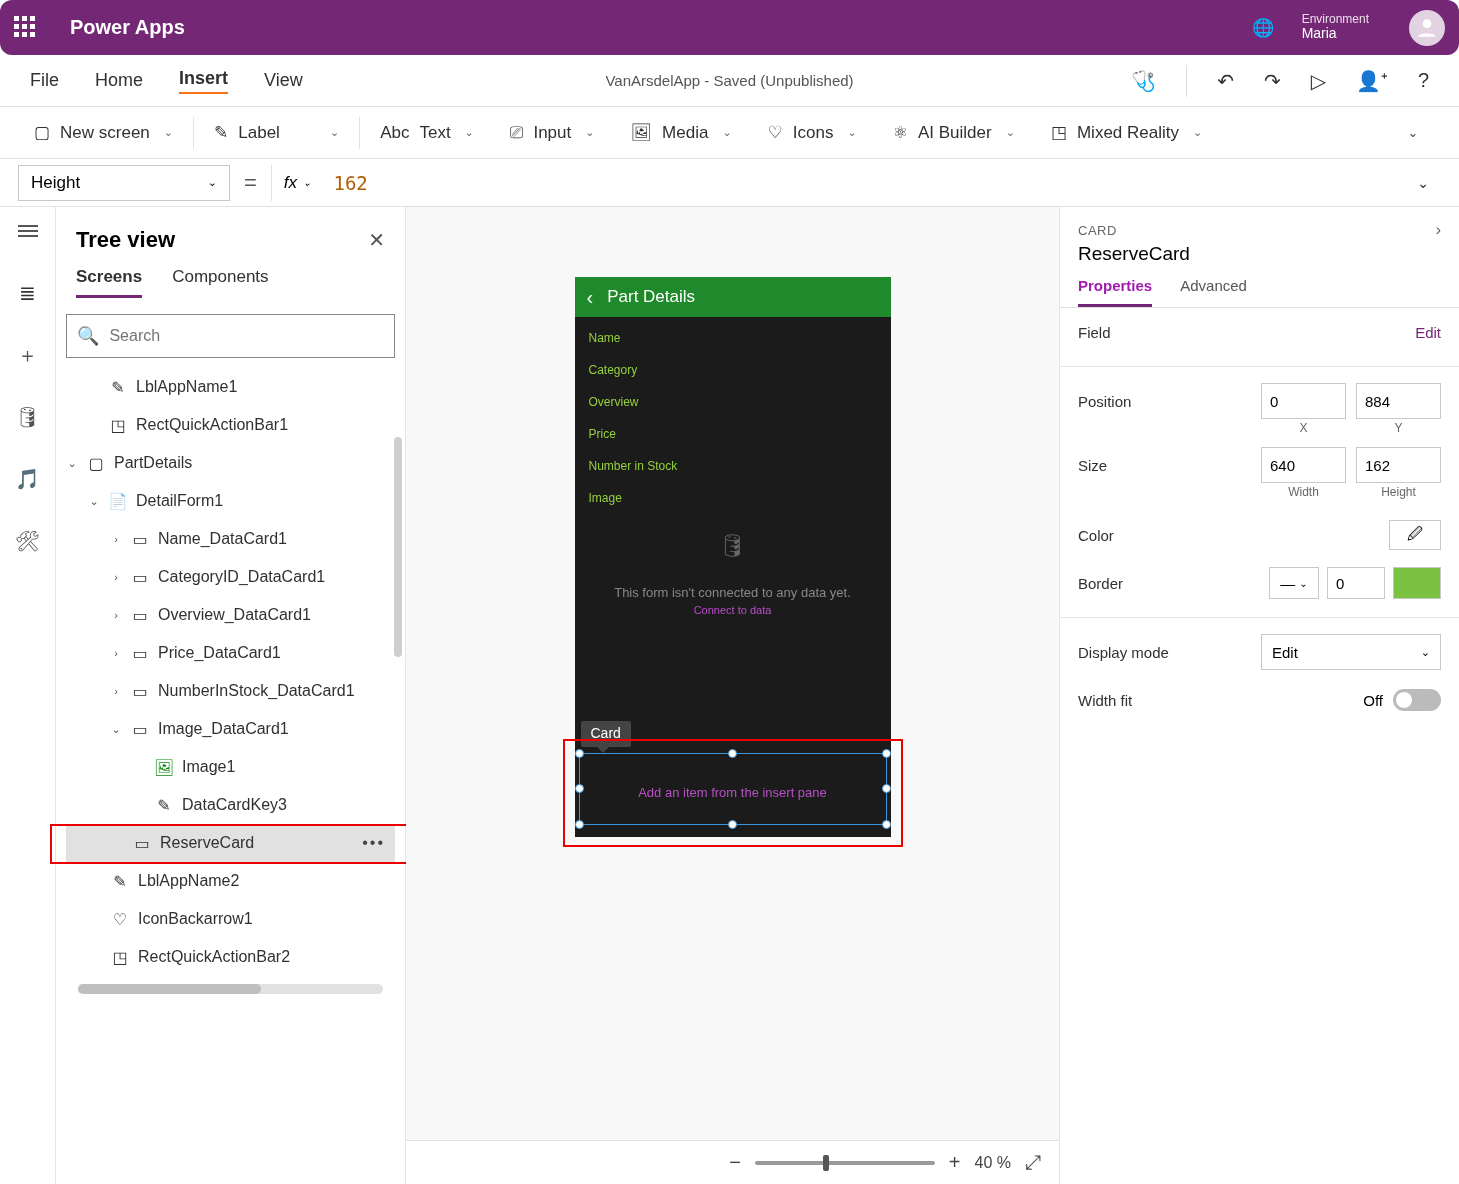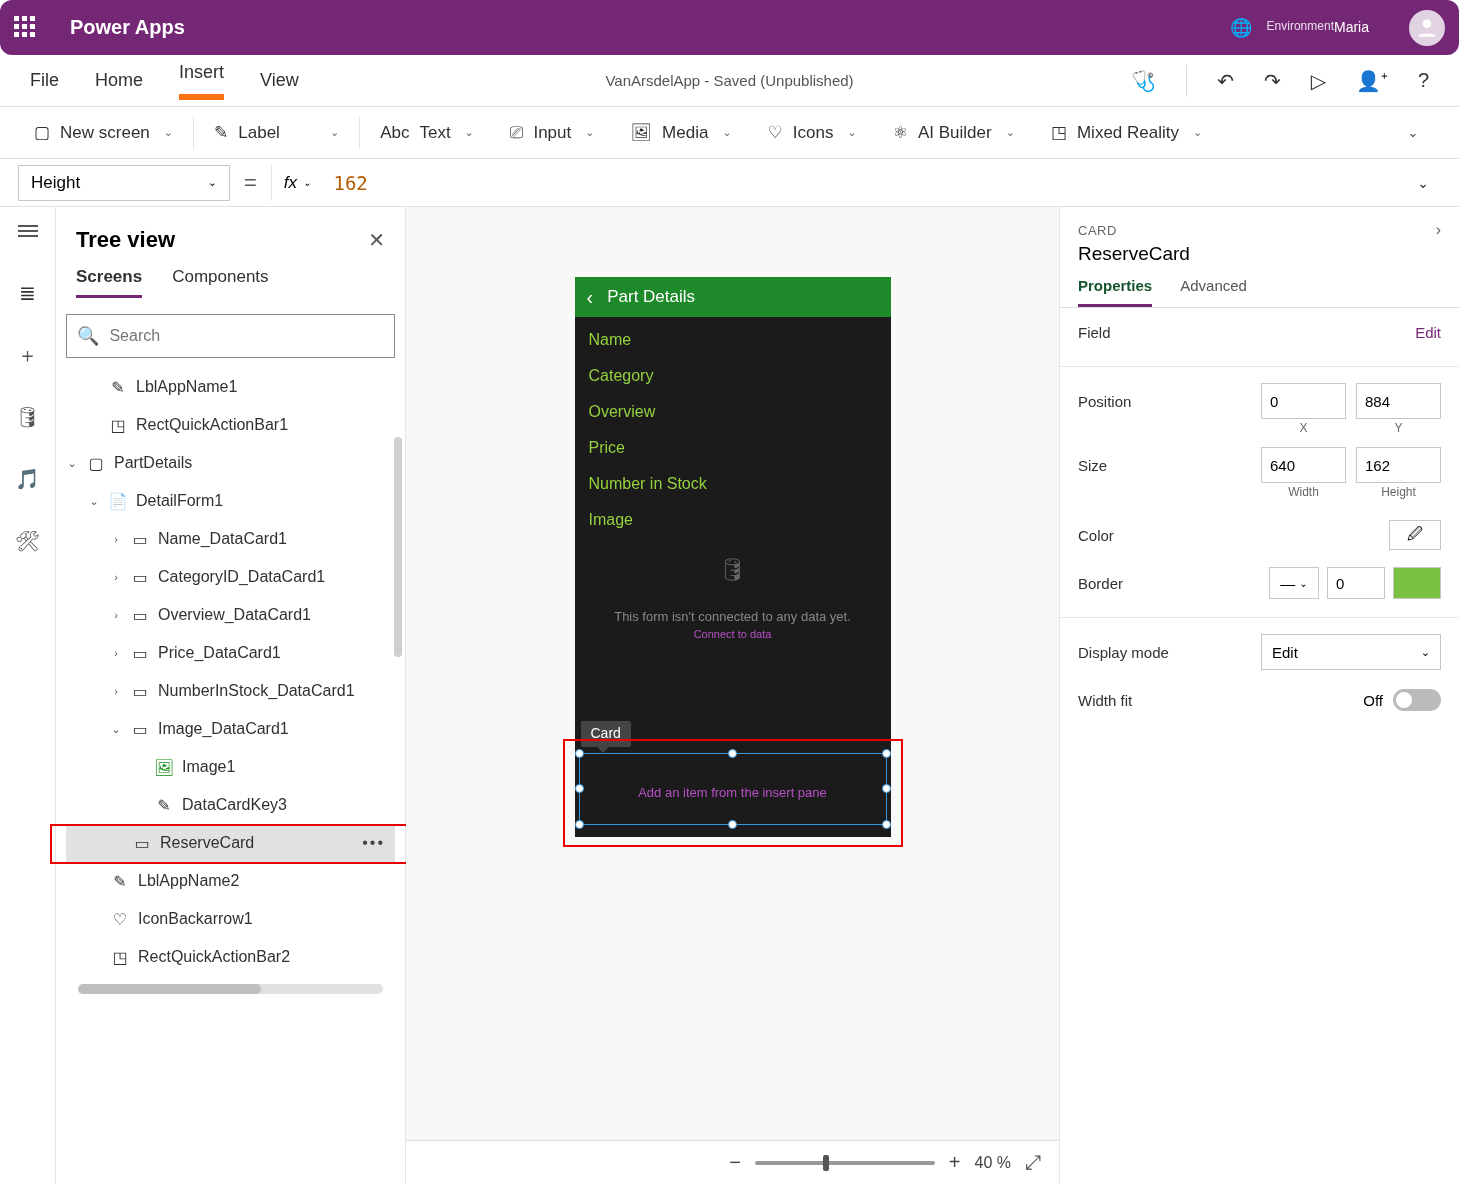--- a/index.html
+++ b/index.html
@@ -5,28 +5,28 @@
 * { box-sizing: border-box; margin: 0; padding: 0; font-family: "Segoe UI", Arial, sans-serif; }
 body { width: 1459px; height: 1184px; background: #fff; overflow: hidden; font-size: 14px; position: relative; }
 
 
 .topbar { background: #742774; height: 55px; color: #fff; display: flex; align-items: center; padding: 0 14px; border-radius: 12px; }
 .waffle { width: 24px; height: 24px; display: grid; grid-template-columns: repeat(3,5px); grid-template-rows: repeat(3,5px); gap: 3px; margin-right: 32px;}
 .waffle span { background:#fff; width:5px; height:5px;}
 .apptitle { font-size: 20px; font-weight:600; }
 .env-wrap { margin-left: auto; display:flex; align-items:center; gap:14px; }
 .env-icon { font-size:18px; }
-.env-text { display:flex; flex-direction:row; line-height:1.1; font-size:14px; }
+.env-text { display:flex; flex-direction:column; line-height:1.1; font-size:14px;margin-left:13px; }
 .env-text .lbl { font-size:12px; opacity:0.85;}
 .avatar { width:36px; height:36px; border-radius:50%; background:#e2d3e2; margin-left:26px; display:flex; align-items:center; justify-content:center;}
 .avatar svg { width:26px; height:26px; fill:#fff;}
 
 
 .menubar { height: 52px; display:flex; align-items:center; padding: 0 30px; gap: 36px; border-bottom: 1px solid #e0e0e0; font-size:18px; color:#323130; position:relative;}
-.menubar .mi.active { font-weight:400; border-bottom: 6px solid #f97316; padding-bottom: 11px;}
+.menubar .mi.active { font-weight:700; border-bottom: 2px solid #f97316; padding-bottom: 3px;}
 .menubar .doc { position:absolute; left:50%; transform:translateX(-50%); color:#555; font-size:15px;}
 .menubar .right { margin-left:auto; display:flex; align-items:center; gap:30px;}
 .menubar .right .sep { width:1px; height:32px; background:#ddd; }
 .menubar .ico { font-size:20px; color:#323130; cursor:pointer;}
 
 
 .ribbon { height:52px; display:flex; align-items:center; padding:0 16px; gap:0; border-bottom:1px solid #e0e0e0; color:#323130;}
 .rbtn { display:flex; align-items:center; gap:10px; padding:0 18px; height:100%; font-size:17px; cursor:pointer; }
 .rbtn .ric { font-size:17px;}
 .rbtn .car { font-size:11px; color:#666; margin-left:4px;}
@@ -76,21 +76,21 @@
 .tree .scrollx .thumb{position:absolute; left:0; width:60%; top:0; bottom:0; background:#bfbfbf; border-radius:5px;}
 .tree .vscroll { position:absolute; right:0; top:120px; bottom:20px; width:14px;}
 .tree .vscroll .vthumb{position:absolute; top:110px; height:220px; left:3px; right:3px; background:#cfcfcf; border-radius:4px;}
 
 
 .canvas-wrap { flex:1; position:relative; background:#f8f8f8; display:flex; justify-content:center; align-items:flex-start; padding-top:70px;}
 .phone { width:316px; height:560px; background:#1b1b1b; position:relative; overflow:visible;}
 .phone .ph-head { background:#1f8a2b; height:40px; display:flex; align-items:center; gap:14px; padding:0 12px; color:#fff; font-size:17px;}
 .phone .ph-head .back { font-size:20px;}
 .phone .fields { padding:14px 14px 0 14px; display:flex; flex-direction:column; gap:18px;}
-.phone .fl { color:#95d13c; font-size:16px;}
+.phone .fl { color:#95d13c; font-size:12px;}
 .phone .formmsg { text-align:center; color:#888; font-size:13px; margin-top:26px;}
 .phone .dbicon { text-align:center; color:#666; font-size:22px; margin-top:28px;}
 .phone .connect { text-align:center; color:#b84fc7; font-size:11px; margin-top:4px;}
 .phone .cardlabel { position:absolute; left:6px; top:444px; background:#444; color:#fff; padding:4px 10px 6px 10px; font-size:14px; border-radius:2px;}
 .phone .cardlabel::after{content:"";position:absolute;left:16px;bottom:-6px;border:6px solid transparent;border-top-color:#444;border-bottom:none;}
 .phone .selbox { position:absolute; left:4px; right:4px; top:476px; height:72px; border:1px solid #3a96dd; }
 .phone .selbox .handle { width:9px; height:9px; background:#fff; border:1px solid #3a96dd; border-radius:50%; position:absolute;}
 .phone .selbox .h-tl{top:-5px;left:-5px}.h-tr{top:-5px;right:-5px}.h-bl{bottom:-5px;left:-5px}.h-br{bottom:-5px;right:-5px}
 .phone .selbox .h-tm{top:-5px;left:50%;margin-left:-5px}.h-bm{bottom:-5px;left:50%;margin-left:-5px}
 .phone .selbox .h-ml{top:50%;left:-5px;margin-top:-5px}.h-mr{top:50%;right:-5px;margin-top:-5px}
@@ -102,21 +102,21 @@
 .canvas-foot .zico{cursor:pointer; font-size:20px;}
 
 
 .props { width:400px; border-left:1px solid #e6e6e6; display:flex; flex-direction:column; padding:14px 0 0 0;}
 .props .ph1 { display:flex; justify-content:space-between; align-items:center; padding:0 18px;}
 .props .ph1 .type { font-size:13px; color:#666; letter-spacing:0.5px;}
 .props .ph1 .car { font-size:16px; color:#666;}
 .props .name { font-size:19px; font-weight:400; padding:4px 18px 12px 18px;}
 .props .ptabs { display:flex; gap:28px; padding:0 18px; border-bottom:1px solid #e0e0e0;}
 .props .ptabs .pt { font-size:15px; padding-bottom:10px; cursor:pointer; color:#555;}
-.props .ptabs .pt.active { font-weight:600; color:#14532d; border-bottom:3px solid #742774;}
+.props .ptabs .pt.active { font-weight:600; color:#a21caf; border-bottom:3px solid #742774;}
 .props .pbody { padding:0 18px; display:flex; flex-direction:column;}
 .prow { display:flex; align-items:center; justify-content:space-between; min-height:48px; font-size:15px;}
 .prow .lab { color:#323130;}
 .prow .link { color:#742774; cursor:pointer;}
 .pinputs { display:flex; gap:10px; }
 .pin { width:85px; height:36px; border:1px solid #c8c8c8; padding:0 8px; font-size:15px; display:flex; align-items:center;}
 .psubrow { display:flex; gap:10px; justify-content:flex-end; font-size:12px; color:#666; margin-top:-4px; margin-bottom:12px;}
 .psubrow span { width:85px; text-align:center;}
 .pborder .bsel { width:50px; height:32px; border:1px solid #c8c8c8; display:flex; align-items:center; justify-content:center; gap:4px;}
 .pborder .bnum { width:58px; height:32px; border:1px solid #c8c8c8; padding:0 8px; display:flex; align-items:center;}

